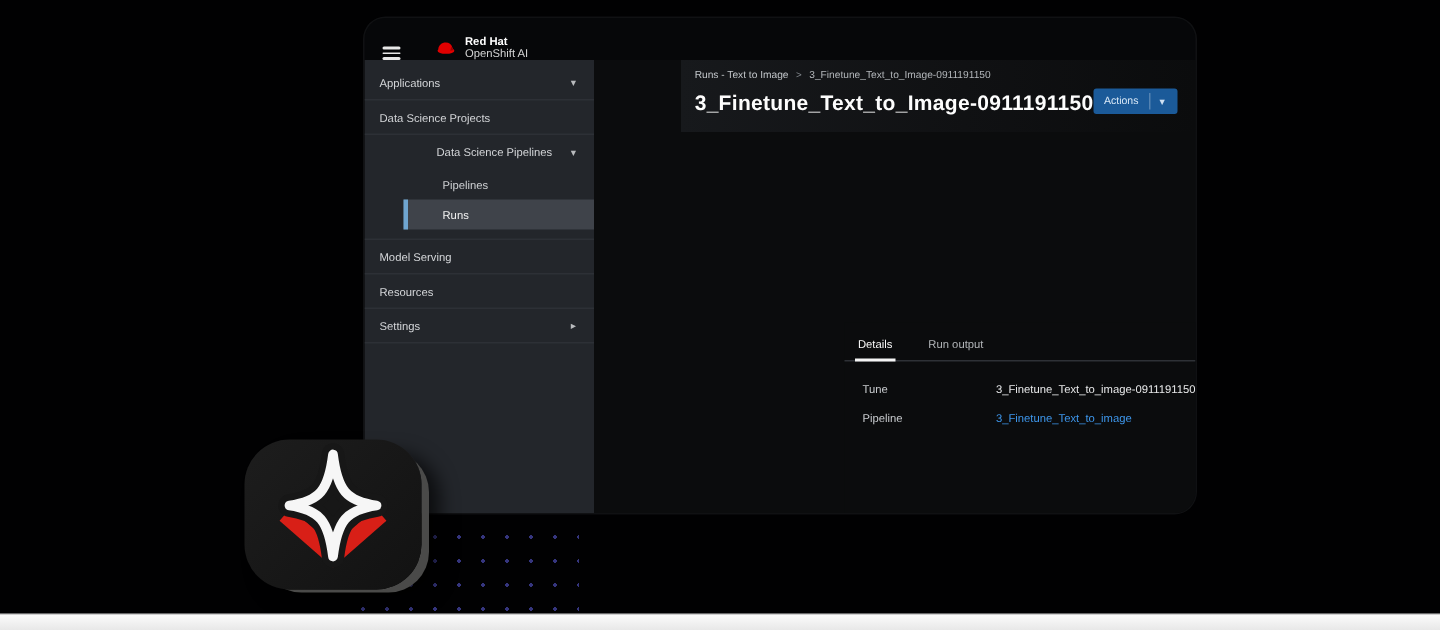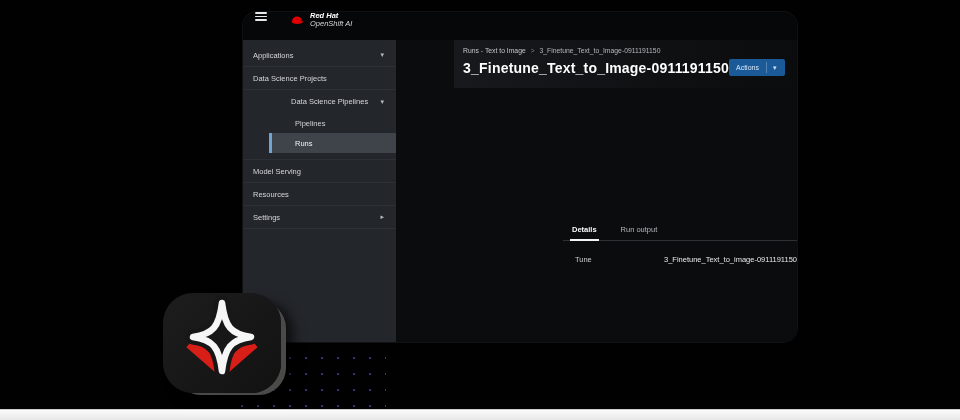--- a/index.html
+++ b/index.html
@@ -13,21 +13,21 @@
     background-size:16px 16px; background-position:4px 4px; }
   .bottom-strip { position:absolute; left:0; bottom:0; width:960px; height:11px; z-index:4;
     background:linear-gradient(#fbfbfb,#e8e8e8); border-top:1px solid #cfcfcf; }
 
   
   .window { position:absolute; left:243px; top:12px; width:554px; height:330px; z-index:2;
     border-radius:14px; overflow:hidden; background:#0c0d0f; display:flex; flex-direction:column;
     box-shadow:0 0 0 1px #101113; }
 
   
-  .masthead { height:28px; background:#060709; display:flex; align-items:flex-start; padding:0 10px; flex:none;font-style:italic; }
+  .masthead { height:28px; background:#060709; display:flex; align-items:flex-end; padding:0 10px; flex:none; }
   .burger { width:12px; height:9px; display:flex; flex-direction:column; justify-content:space-between; cursor:pointer; margin-left:2px; }
   .burger i { display:block; height:1.6px; background:#e8e8e8; border-radius:1px; }
   .brand { display:flex; align-items:center; margin-left:22px; gap:4px; }
   .brand-text { line-height:8px; color:#fff; }
   .brand-l1 { font-size:7.5px; font-weight:bold; }
   .brand-l2 { font-size:7.5px; color:#d5d5d5; }
 
   .window-body { flex:1; display:flex; min-height:0; }
 
   
@@ -76,21 +76,21 @@
 
   .graph-toolbar { position:absolute; left:24px; top:107px; display:flex; gap:2px; }
   .gt-btn { width:28px; height:16px; background:#dddddd; border:1px solid #9f9f9f; border-radius:1px;
     display:flex; align-items:center; justify-content:center; cursor:pointer; }
   .gt-btn svg { display:block; }
 
   
   .lower { flex:1; background:#0b0c0d; padding-top:7px; display:flex; flex-direction:column; }
   .tabs { display:flex; gap:20px; padding-left:7px; border-bottom:1px solid #2e3136; }
   .tab { font-size:7.5px; padding:3px 2px 5px 2px; color:#b2b5b8; cursor:pointer; }
-  .tab.active { color:#fafafa; font-weight:bold; border-bottom:2px solid #f5f5f5; margin-bottom:-1px; }
+  .tab.active { color:#fafafa; font-weight:normal; border-bottom:2px solid #f5f5f5; margin-bottom:-1px; }
   .details { padding:9px 0 0 12px; }
   .detail-row { display:flex; height:19px; align-items:center; font-size:7.5px; }
   .detail-label { width:89px; color:#c9cccf; flex:none; }
   .detail-value { color:#e8e9ea; }
   .detail-link { color:#3e97ec; cursor:pointer; }
 
   
   .app-icon { position:absolute; left:163px; top:293px; width:118px; height:100px; z-index:3;
     border-radius:30px; background:linear-gradient(135deg,#1d1d1d,#121212);
     box-shadow:8px 5px 0 -3px #4a4a49, 12px 9px 12px rgba(0,0,0,.65);
@@ -241,20 +241,24 @@
         <div class="lower">
           <div class="tabs">
             <div class="tab active">Details</div>
             <div class="tab">Run output</div>
           </div>
           <div class="details">
             <div class="detail-row">
               <div class="detail-label">Tune</div>
               <div class="detail-value">3_Finetune_Text_to_image-0911191150</div>
             </div>
+            <div class="detail-row">
+              <div class="detail-label">Pipeline</div>
+              <div class="detail-value detail-link">3_Finetune_Text_to_image</div>
+            </div>
           </div>
         </div>
 
       </div>
     </div>
   </div>
 
   <div class="app-icon">
     <svg width="118" height="100" viewBox="0 0 118 100">
       <path d="M27 50 L59 78 L91 50" stroke="#d81f17" stroke-width="11" fill="none" stroke-linejoin="miter" stroke-linecap="butt"></path>

